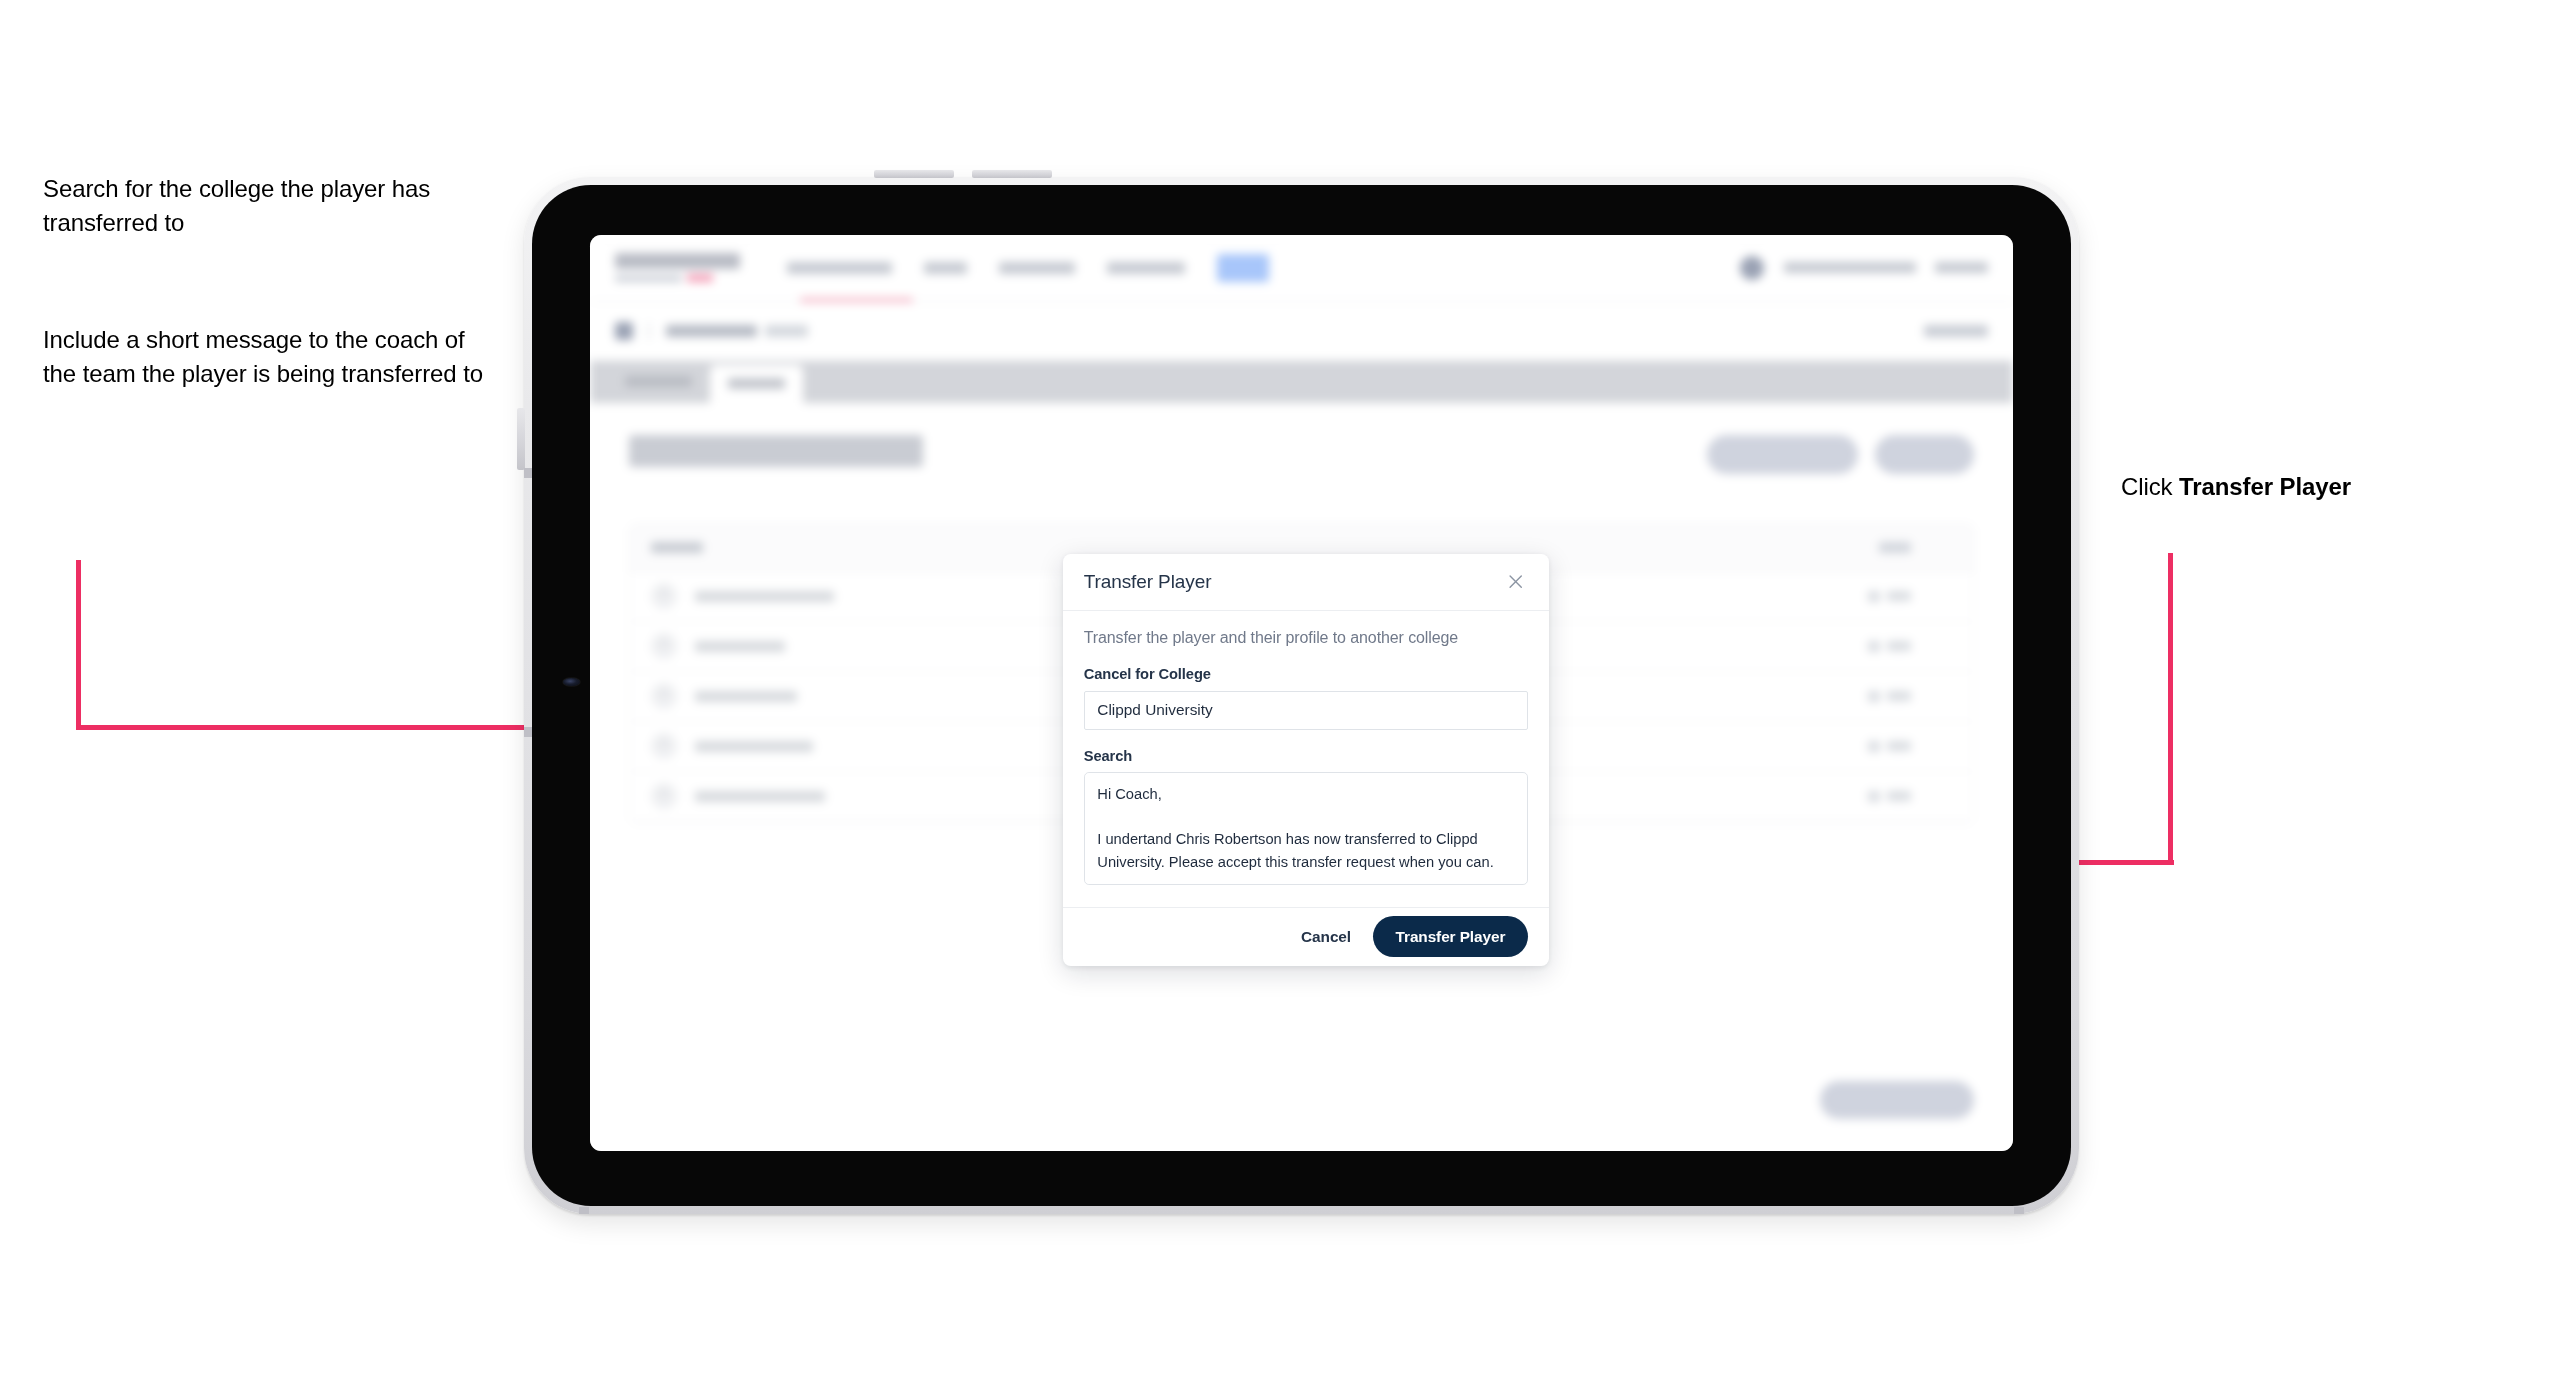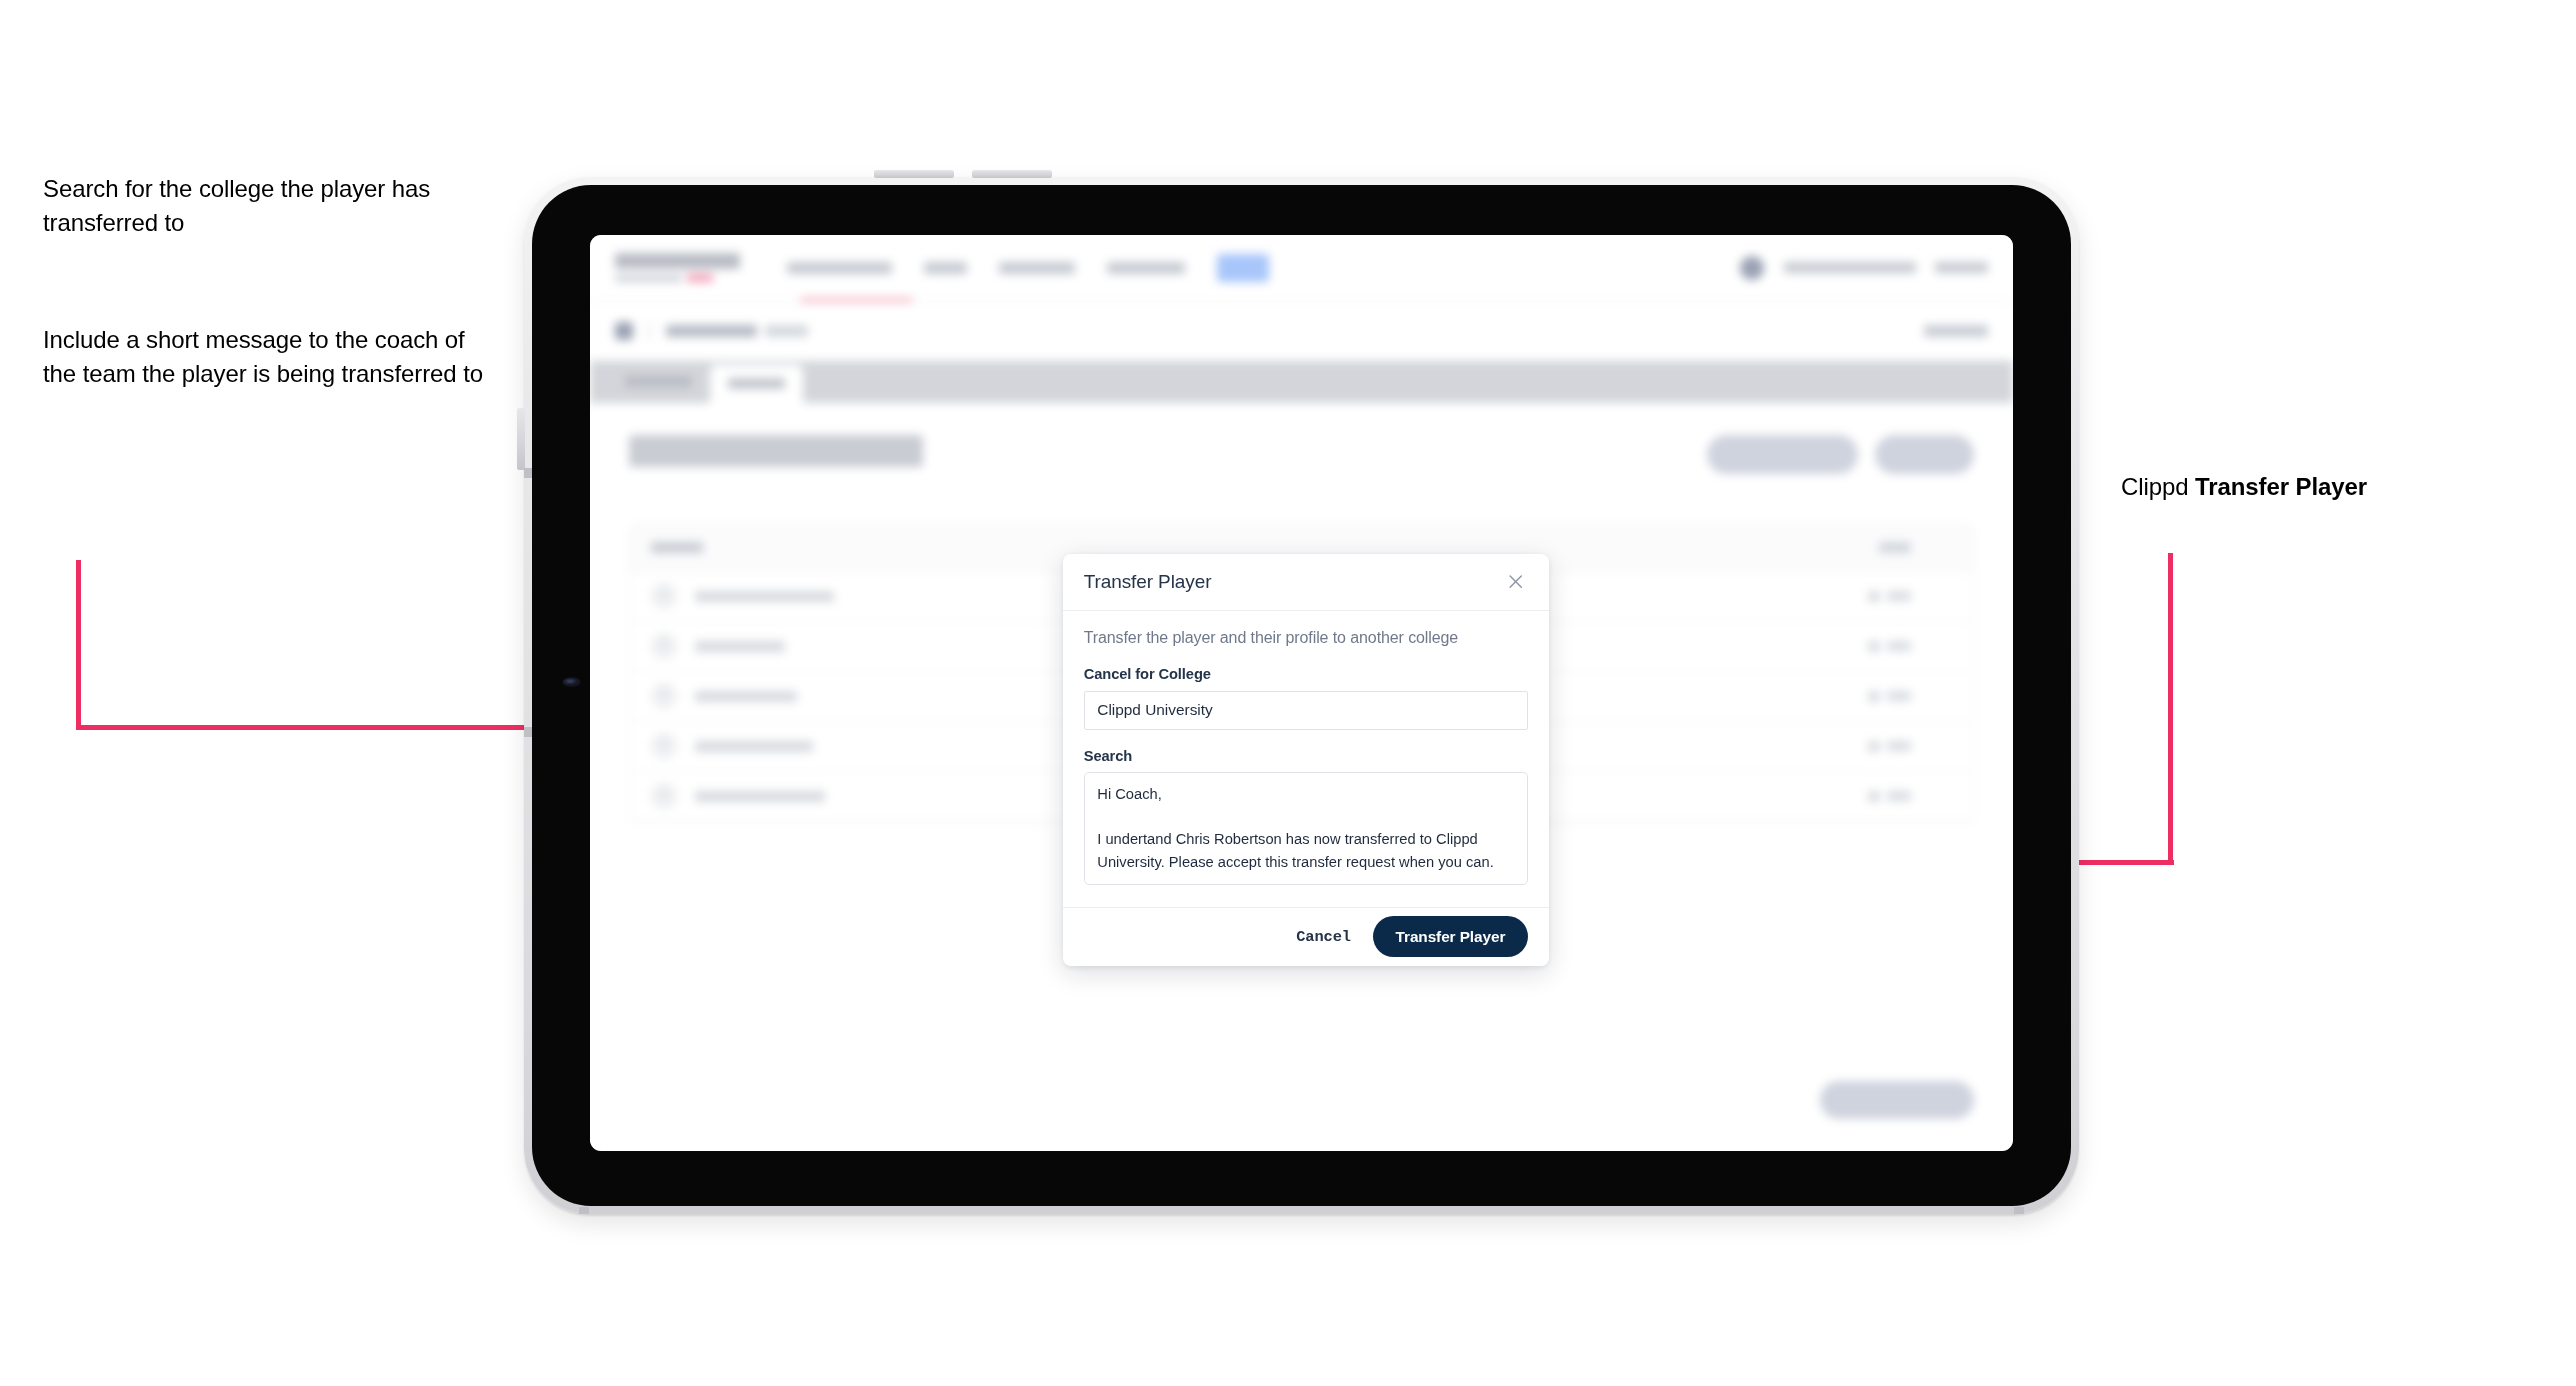--- a/index.html
+++ b/index.html
@@ -461,21 +461,21 @@
     display: flex;
     align-items: center;
     justify-content: flex-end;
     padding: 0 21px;
     gap: 18px;
     box-sizing: border-box;
   }
   #cancel-btn {
     background: none;
     border: none;
-    font-family: Liberation Mono, monospace;
+    font-family: Liberation Sans, sans-serif;
     font-size: 15.4px;
     font-weight: 700;
     color: #253449;
     cursor: pointer;
     padding: 7px 4.2px;
     letter-spacing: -0.1px;
     margin-left: 40px;
   }
   #transfer-btn {
     background: #0B2A4A;
@@ -490,21 +490,21 @@
     letter-spacing: -0.1px;
   }
 </style>
 </head>
 <body>
 
 <div class="annotation" id="ann-left-1">Search for the college the player has transferred to</div>
 
 <div class="annotation" id="ann-left-2">Include a short message to the coach of the team the player is being transferred to</div>
 
-<div class="annotation" id="ann-right-1"><span>Clippd </span><span class="bold">Transfer Player</span></div>
+<div class="annotation" id="ann-right-1"><span>Click </span><span class="bold">Transfer Player</span></div>
 
 <div class="pink-seg" id="pink-left-v"></div>
 <div class="pink-seg" id="pink-left-h"></div>
 <div id="pink-left-head">
   <svg width="32" height="48" viewBox="0 0 46 68" fill="none" xmlns="http://www.w3.org/2000/svg">
     <path d="M6 6 L40 34 L6 62" stroke="#ED2E63" stroke-width="8" stroke-linecap="round" stroke-linejoin="round"></path>
   </svg>
 </div>
 
 <div class="pink-seg" id="pink-right-v"></div>

